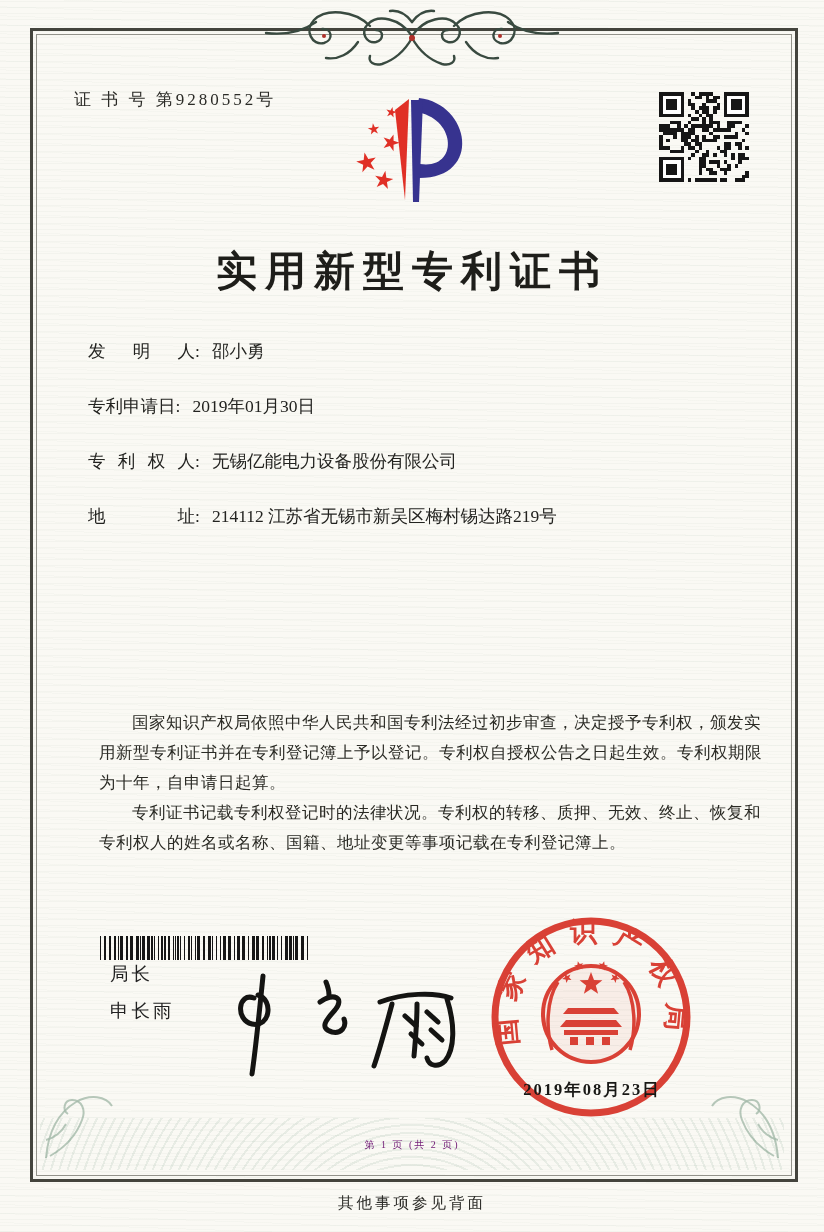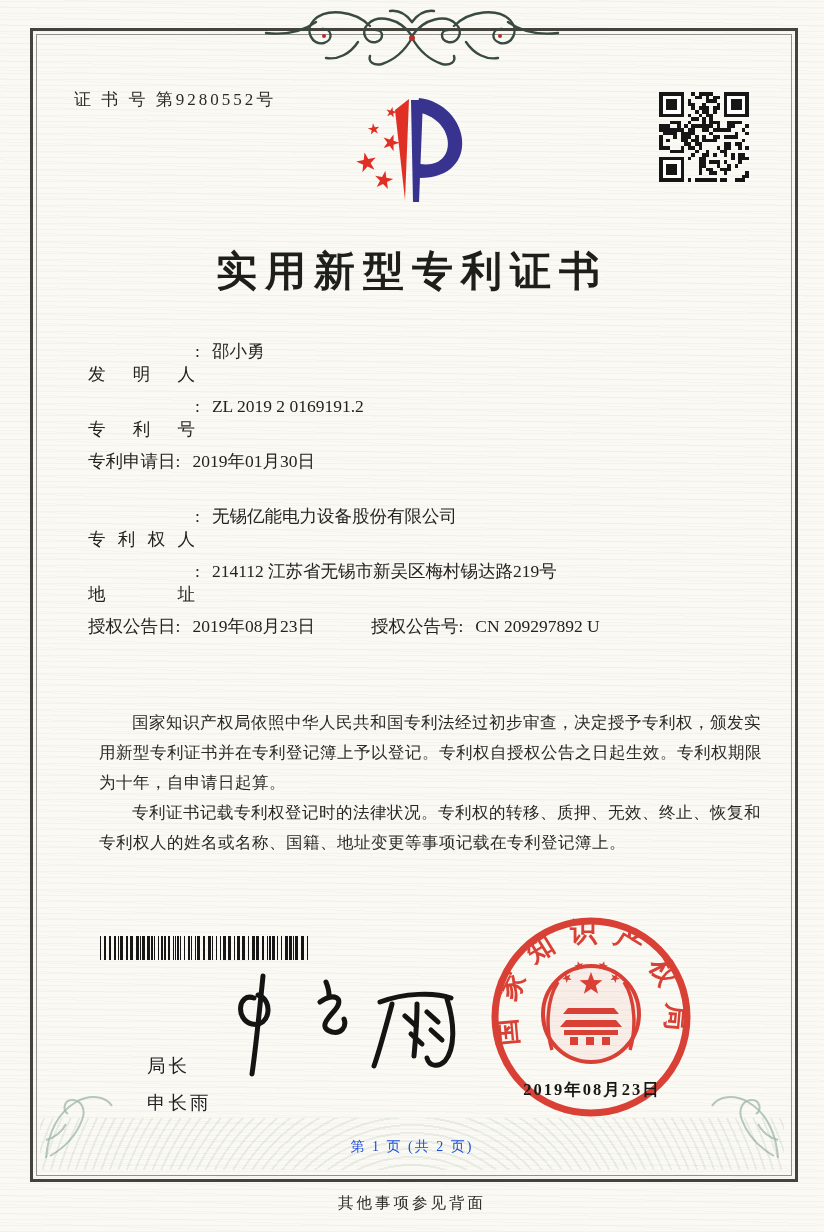--- a/index.html
+++ b/index.html
@@ -16,31 +16,31 @@
   .flourish{position:absolute;opacity:.55;}
   #guilloche-bottom{position:absolute;left:40px;right:40px;bottom:62px;height:52px;opacity:.5;
     background:repeating-radial-gradient(circle at 50% 160px, rgba(110,150,125,.25) 0 2px, transparent 2px 8px);}
   #cert-no{position:absolute;left:74px;top:88px;font-size:17px;letter-spacing:3px;color:#2b2b27;}
   #logo{position:absolute;left:333px;top:84px;width:158px;height:122px;}
   #qr{position:absolute;left:659px;top:92px;width:90px;height:90px;}
   #title{position:absolute;left:0;top:244px;width:100%;text-align:center;font-size:41px;font-weight:600;letter-spacing:8px;color:#1e1e1a;}
   #fields{position:absolute;left:88px;top:338px;width:660px;font-size:17.5px;color:#232320;}
   .frow{height:55px;line-height:26px;white-space:nowrap;}
   .flabel{display:inline-block;vertical-align:top;}
-  .flabel.spread{width:107px;text-align:justify;text-align-last:justify;margin-top:23px;}
+  .flabel.spread{width:107px;text-align:justify;text-align-last:justify;}
   .fcolon{margin-right:12px;}
   .grant-pair2{margin-left:56px;}
   #paras{position:absolute;left:80px;top:708px;width:668px;font-size:16.5px;line-height:30px;letter-spacing:.5px;color:#2a2a24;margin-left:19px;}
   #paras p{margin:0;text-indent:2em;}
   #barcode{position:absolute;left:100px;top:936px;width:212px;height:24px;}
-  #director{position:absolute;left:110px;top:1048px;font-size:18.5px;letter-spacing:3px;line-height:37px;color:#222;margin-left:37px;}
+  #director{position:absolute;left:110px;top:956px;font-size:18.5px;letter-spacing:3px;line-height:37px;color:#222;}
   #signature{position:absolute;left:208px;top:968px;width:260px;height:112px;}
   #seal{position:absolute;left:488px;top:914px;width:206px;height:206px;}
   #seal-date{position:absolute;left:492px;top:1079px;width:200px;text-align:center;font-size:16.5px;font-weight:bold;letter-spacing:2px;color:#181815;}
-  #page-no{position:absolute;left:0;top:1138px;width:100%;text-align:center;font-size:14px;letter-spacing:2px;color:#1d4ed8;}
+  #page-no{position:absolute;left:0;top:1138px;width:100%;text-align:center;font-size:10px;letter-spacing:2px;color:#701a75;}
   #back-note{position:absolute;left:0;top:1193px;width:100%;text-align:center;font-size:15.5px;letter-spacing:3px;color:#2c2c28;}
   #top-ornament{position:absolute;left:262px;top:2px;width:300px;height:72px;}
   .logo-star{position:absolute;color:#e03026;line-height:1;}
 </style>
 </head>
 <body>
 
 <div id="page">
   <div id="texture"></div>
 
@@ -304,33 +304,27 @@
       <rect x="2" y="20" width="3" height="3" fill="#161616"></rect>
     </svg>
 
   <div id="title">实用新型专利证书</div>
 
   <div id="fields">
     <div class="frow">
       <span class="flabel spread">发明人</span><span class="fcolon">:</span><span>邵小勇</span>
     </div>
     <div class="frow">
-      <span class="flabel spread">专利号</span><span class="fcolon">:</span><span>ZL 2019 2 0169191.2</span>
-    </div>
-    <div class="frow">
       <span class="flabel">专利申请日</span><span class="fcolon">:</span><span>2019年01月30日</span>
     </div>
     <div class="frow">
       <span class="flabel spread">专利权人</span><span class="fcolon">:</span><span>无锡亿能电力设备股份有限公司</span>
     </div>
     <div class="frow">
       <span class="flabel spread">地址</span><span class="fcolon">:</span><span>214112 江苏省无锡市新吴区梅村锡达路219号</span>
-    </div>
-    <div class="frow">
-      <span class="flabel">授权公告日</span><span class="fcolon">:</span><span>2019年08月23日</span><span class="grant-pair2"><span class="flabel">授权公告号</span><span class="fcolon">:</span><span>CN 209297892 U</span></span>
     </div>
   </div>
 
   <div id="paras">
     <p>国家知识产权局依照中华人民共和国专利法经过初步审查，决定授予专利权，颁发实用新型专利证书并在专利登记簿上予以登记。专利权自授权公告之日起生效。专利权期限为十年，自申请日起算。</p>
     <p>专利证书记载专利权登记时的法律状况。专利权的转移、质押、无效、终止、恢复和专利权人的姓名或名称、国籍、地址变更等事项记载在专利登记簿上。</p>
   </div>
 
   <svg id="barcode" viewBox="0 0 212 24" preserveAspectRatio="none">
       <rect x="0" y="0" width="1" height="24" fill="#161616"></rect>

